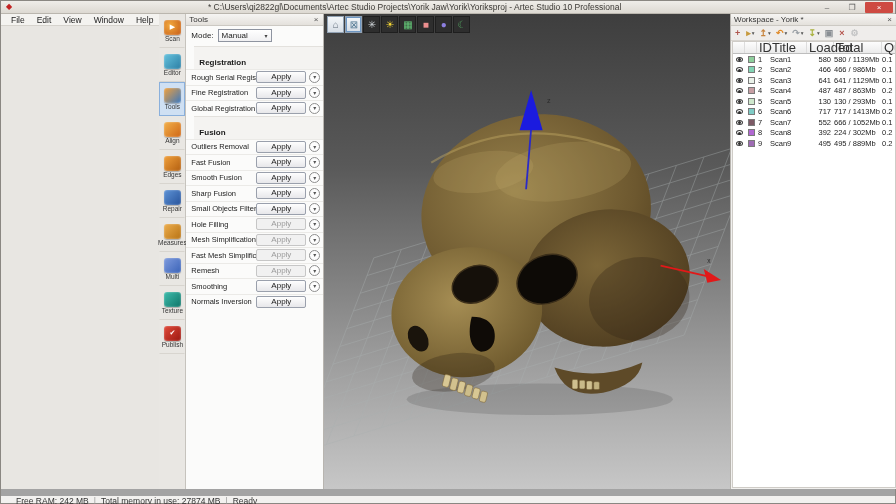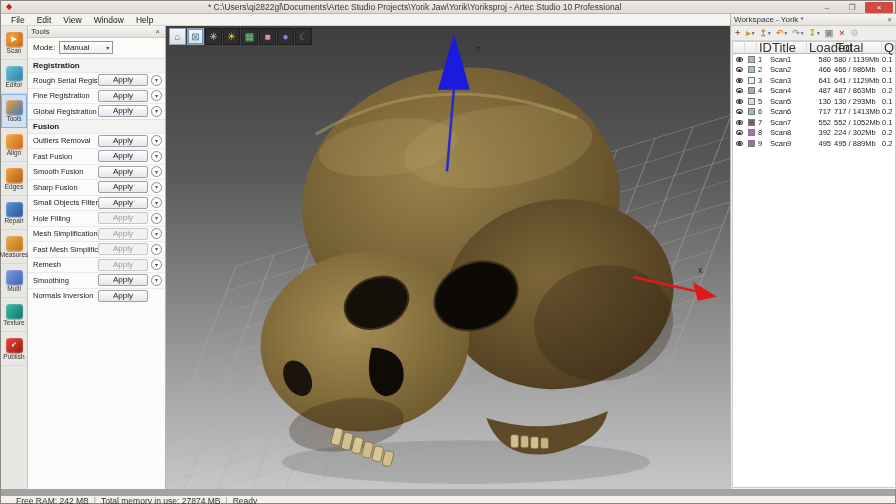--- a/index.html
+++ b/index.html
@@ -12,42 +12,42 @@
   .app-logo{color:#c32222;font-size:8px;margin:0 3px;line-height:1;}
   .title-text{flex:1;text-align:center;font-size:8.5px;color:#3c3a36;white-space:nowrap;overflow:hidden;text-overflow:ellipsis;}
   .win-btn{width:24px;height:11px;display:flex;align-items:center;justify-content:center;font-size:8px;color:#555;margin-left:1px;border-radius:1px;}
   .win-close{background:#ce4a42;color:#fff;width:28px;}
 
   
   .menubar{height:12px;flex:0 0 12px;display:flex;align-items:center;background:#f4f3f0;border-bottom:1px solid #d6d3cd;padding-left:4px;}
   .menu-item{padding:0 6px;font-size:8.5px;color:#222;cursor:default;}
 
   .body{flex:1;display:flex;min-height:0;}
-  .left-col{width:729px;flex:0 0 729px;display:flex;flex-direction:column;min-height:0;}
+  .left-col{width:729px;flex:0 0 729px;display:flex;flex-direction:row;min-height:0;}
   .content{flex:1;display:flex;min-height:0;}
 
   
   .sidebar{width:27px;flex:0 0 27px;background:#e9e7e3;border-right:1px solid #c6c3bd;display:flex;flex-direction:column;}
   .side-item{height:34px;flex:0 0 34px;display:flex;flex-direction:column;align-items:center;justify-content:center;gap:1px;border:1px solid transparent;border-bottom:1px solid #d8d5cf;cursor:pointer;}
   .side-item.selected{background:#cfe0f3;border:1px solid #8ab0dc;}
   .side-icon{width:17px;height:15px;border-radius:3px;display:flex;align-items:center;justify-content:center;color:#fff;font-size:7px;box-shadow:inset 0 0 2px rgba(255,255,255,.5), 0 1px 1px rgba(0,0,0,.25);}
   .side-label{font-size:6.5px;color:#333;line-height:1;}
 
   
   .tools-panel{width:138px;flex:0 0 138px;background:#f1f0ee;border-right:1px solid #b8b5b0;display:flex;flex-direction:column;}
   .panel-header{height:12px;flex:0 0 12px;display:flex;align-items:center;background:linear-gradient(#f6f5f3,#e4e1dc);border-bottom:1px solid #ccc9c3;padding:0 3px;}
   .panel-header .ph-title{flex:1;font-size:8px;color:#333;}
   .panel-close{font-size:8px;color:#555;cursor:pointer;padding:0 2px;}
   .tools-body{flex:1;background:#fbfbfa;overflow:hidden;}
   .mode-row{display:flex;align-items:center;gap:4px;padding:3px 5px 4px 5px;}
   .mode-label{font-size:8px;color:#222;}
   .mode-select{width:54px;height:13px;border:1px solid #8e94a0;background:linear-gradient(#ffffff,#f0f0f2);display:flex;align-items:center;font-size:8px;padding:0 3px;cursor:pointer;}
   .mode-select .val{flex:1;}
   .mode-select .car{font-size:6px;color:#444;}
-  .section-title{font-size:8px;font-weight:bold;color:#1a1a1a;padding:2px 5px 2px 5px;border-top:1px solid #e3e1dd;background:#f4f3f1;}
+  .section-title{font-size:8px;font-weight:bold;color:#1a1a1a;padding:11px 5px 2px 5px;border-top:1px solid #e3e1dd;background:#f4f3f1;margin-left:8px;}
   .tool-row{display:flex;align-items:center;height:15.5px;padding:0 3px 0 5px;border-top:1px solid #ebeae7;}
   .tool-label{flex:1;font-size:7.5px;color:#222;white-space:nowrap;overflow:hidden;}
   .apply-btn{width:50px;height:12px;flex:0 0 50px;border:1px solid #9aa0ac;border-radius:2px;background:linear-gradient(#fefefe,#e7e7ea);font-size:8px;font-family:"Liberation Sans",sans-serif;color:#1a1a1a;cursor:pointer;line-height:1;}
   .apply-btn.disabled{color:#9b9b9b;background:#f1f1f1;border-color:#c6c6c6;}
   .chevron-btn{width:11px;height:11px;flex:0 0 11px;margin-left:3px;border:1px solid #8e8e8e;border-radius:50%;background:#fdfdfd;display:flex;align-items:center;justify-content:center;font-size:6px;color:#555;cursor:pointer;line-height:1;}
   .chevron-btn.hidden{visibility:hidden;}
 
   
   .viewport{flex:1;position:relative;background:linear-gradient(#3e3e3e 0%,#595959 32%,#9b9b9b 72%,#c7c7c7 100%);overflow:hidden;}
   .vp-toolbar{position:absolute;top:2px;left:3px;display:flex;gap:1px;z-index:5;}
@@ -574,21 +574,21 @@
           <div class="trow">
             <span class="c-eye">
               <span class="eye"></span>
             </span>
             <span class="c-sw">
               <span class="sw" style="background: rgb(125, 90, 102);"></span>
             </span>
             <span class="c-id">7</span>
             <span class="c-title">Scan7</span>
             <span class="c-loaded">552</span>
-            <span class="c-total">552 / 1052Mb</span>
+            <span class="c-total">666 / 1052Mb</span>
             <span class="c-quality">0.1</span>
           </div>
 
           <div class="trow">
             <span class="c-eye">
               <span class="eye"></span>
             </span>
             <span class="c-sw">
               <span class="sw" style="background: rgb(177, 104, 210);"></span>
             </span>

